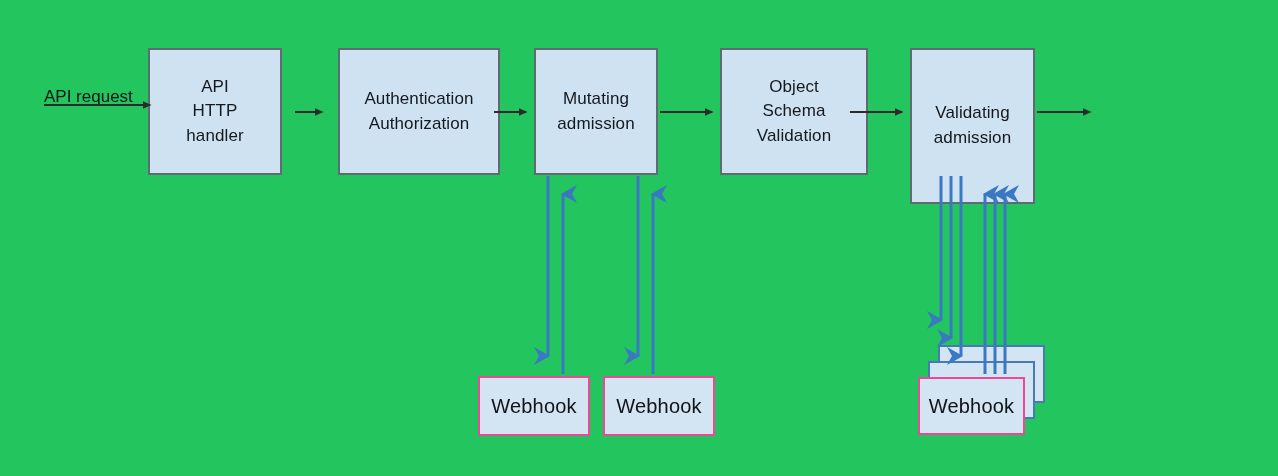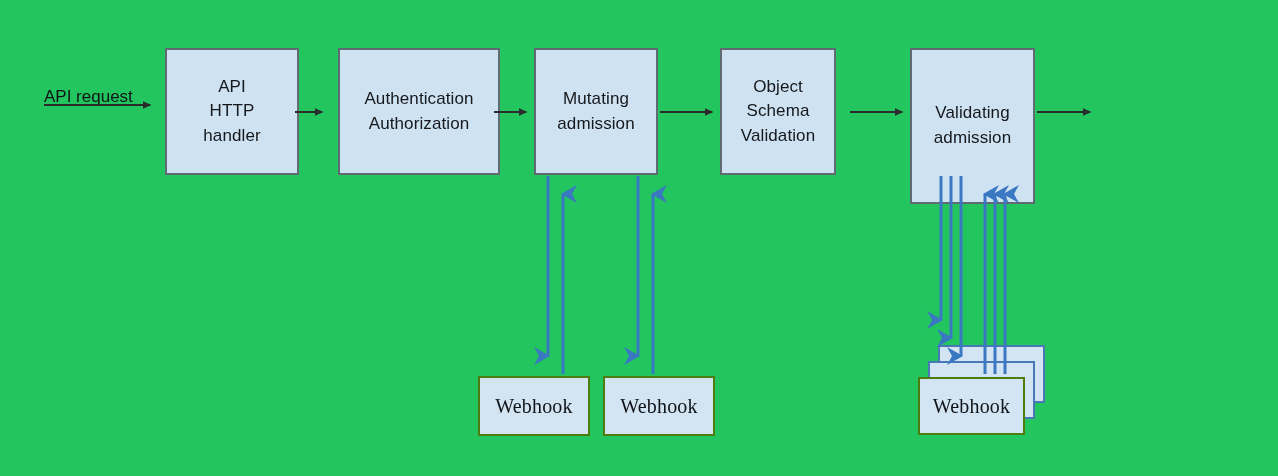--- a/index.html
+++ b/index.html
@@ -36,25 +36,24 @@
     color: #15181c;
     letter-spacing: 0.1px;
     white-space: pre-line;
     padding: 0 4px;
   }
   
   .webhook-box {
     position: absolute;
     box-sizing: border-box;
     background: #d3e4f3;
-    border: 2px solid #4d7c0f;
+    border: 2px solid #ec4899;
     display: flex;
     align-items: center;
     justify-content: center;
-    font-family: Liberation Serif, serif;
   }
   .webhook-ghost {
     position: absolute;
     box-sizing: border-box;
     background: #d3e4f3;
     border: 2px solid #4a77b5;
   }
   .webhook-label {
     font-size: 20px;
     color: #101317;
@@ -78,37 +77,37 @@
     pointer-events: none;
   }
 </style>
 </head>
 <body>
 
 <div id="diagram-canvas">
 
   <div class="entry-label" style="left:44px; top:87px;">API request</div>
 
-  <div class="stage-box" style="left:165px; top:48px; width:134px; height:127px;">
+  <div class="stage-box" style="left:148px; top:48px; width:134px; height:127px;">
     <span class="stage-label">API
 HTTP
 handler</span>
   </div>
 
   <div class="stage-box" style="left:330px; top:48px; width:162px; height:127px;margin-left:8px;">
     <span class="stage-label">Authentication
 Authorization</span>
   </div>
 
   <div class="stage-box" style="left:534px; top:48px; width:124px; height:127px;">
     <span class="stage-label">Mutating
 admission</span>
   </div>
 
-  <div class="stage-box" style="left:720px; top:48px; width:116px; height:127px;justify-content:center;">
+  <div class="stage-box" style="left:720px; top:48px; width:148px; height:127px;justify-content:center;">
     <span class="stage-label">Object
 Schema
 Validation</span>
   </div>
 
   <div class="stage-box" style="left:910px; top:48px; width:125px; height:156px;">
     <span class="stage-label">Validating
 admission</span>
   </div>
 

